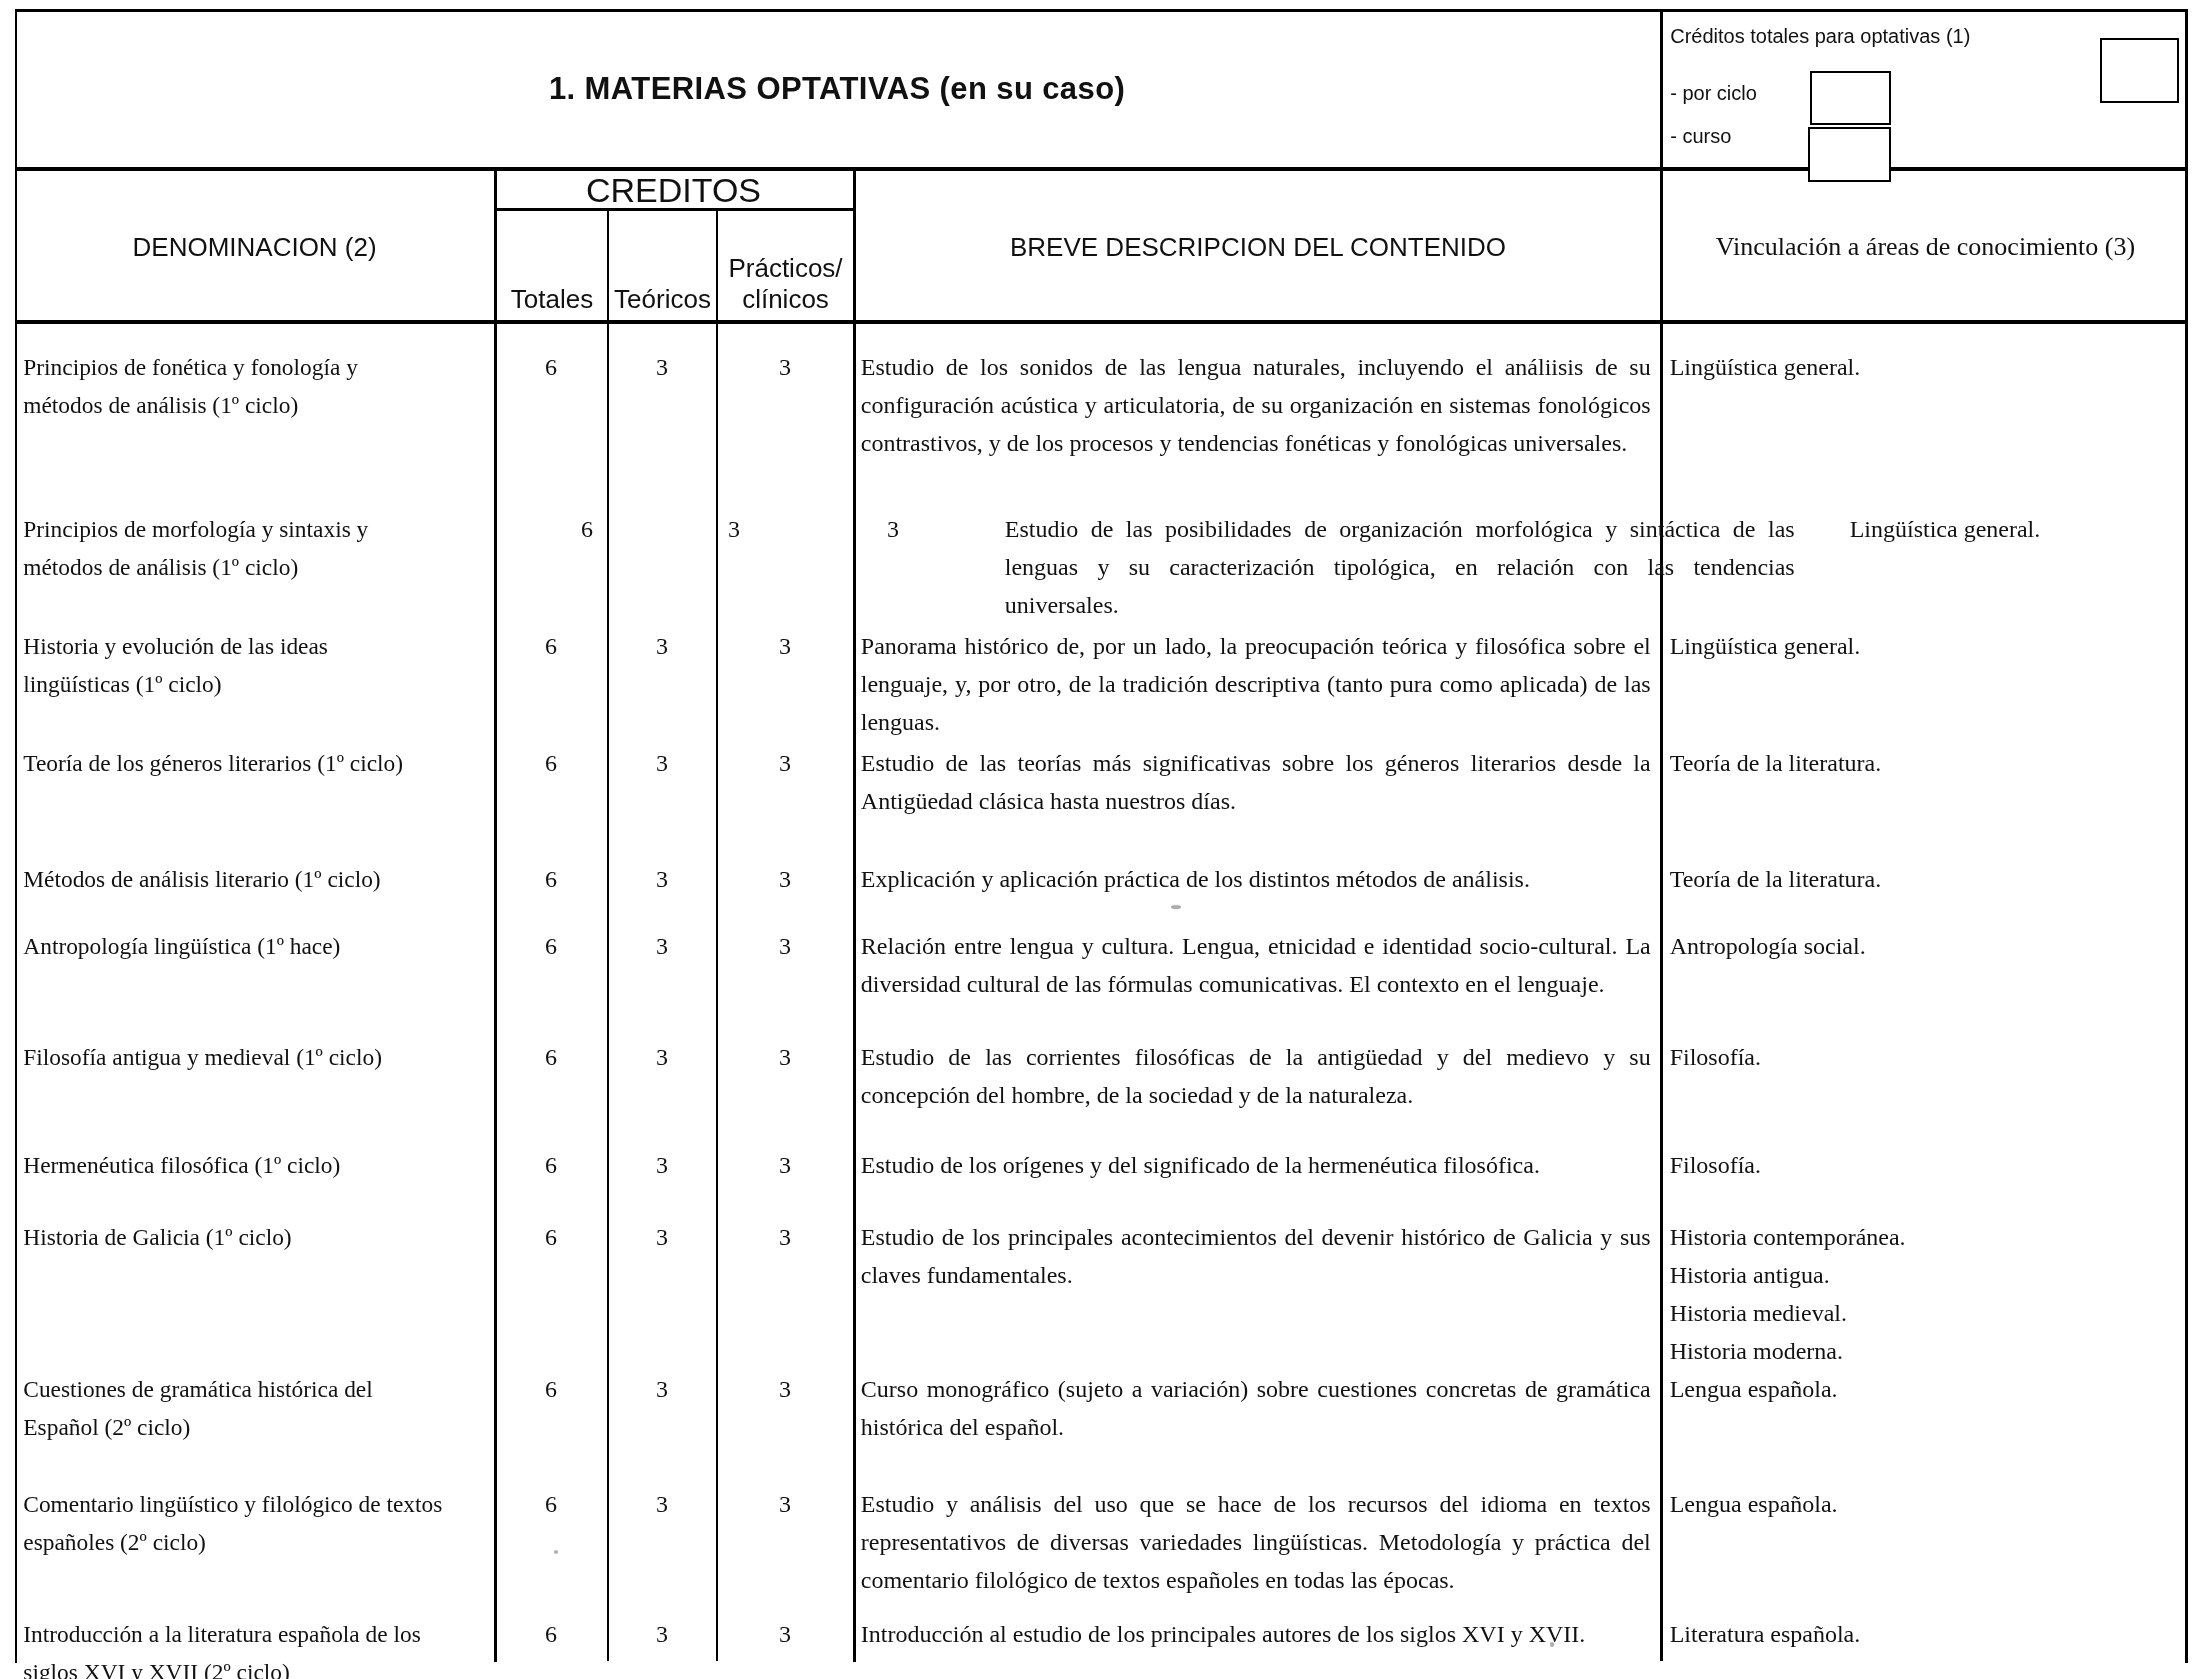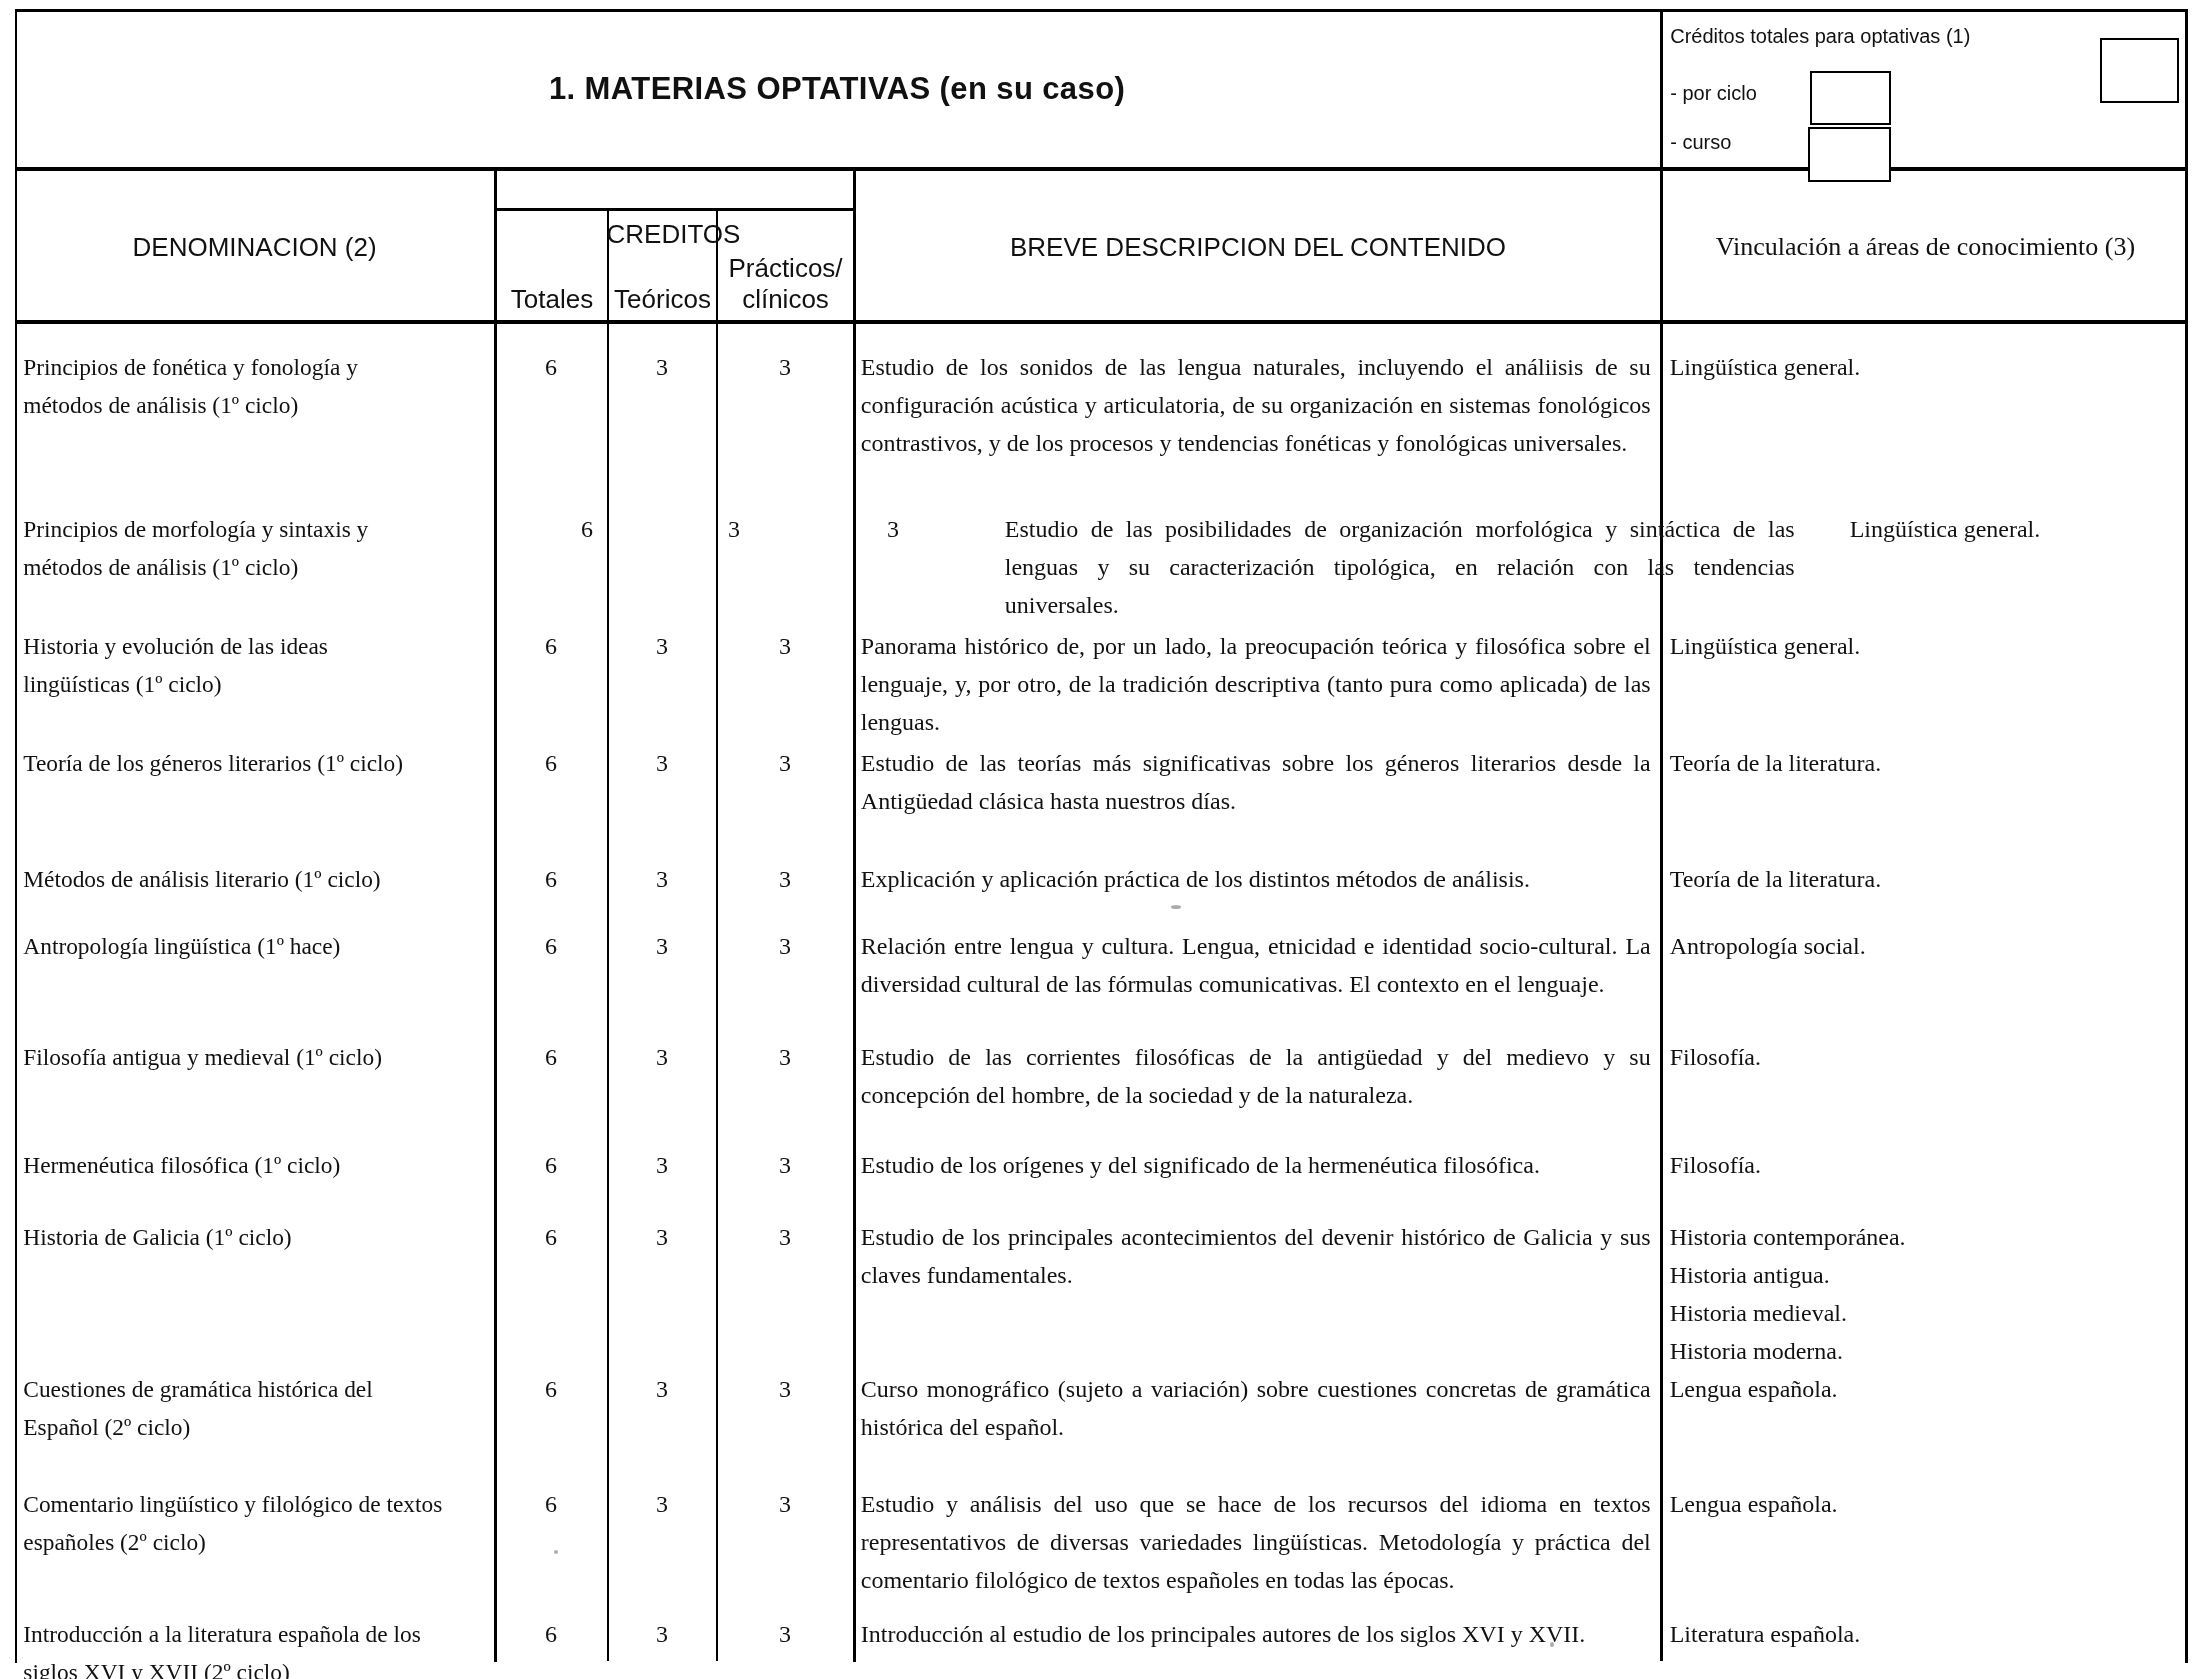--- a/index.html
+++ b/index.html
@@ -33,22 +33,22 @@
           display: flex; align-items: center; justify-content: center; }
   
   .colhead {
     position: absolute; top: 170px; height: 154px;
     font-family: "Liberation Sans", sans-serif; font-size: 26px;
     display: flex; align-items: center; justify-content: center; text-align: center;
   }
   .colhead.bottom { align-items: flex-end; padding-bottom: 8.8px; box-sizing: border-box; }
   .creditos-label {
     position: absolute; left: 494px; top: 170px; width: 359px; height: 40px;
-    font-family: "Liberation Sans", sans-serif; font-size: 26px;
-    display: flex; align-items: center; justify-content: center; margin-top: 44px;
+    font-family: "Liberation Sans", sans-serif; font-size: 34px;
+    display: flex; align-items: center; justify-content: center;
   }
   .prewrap { white-space: pre-line; }
   
   .rows-host {
     position: absolute; left: 17.5px; top: 323px; width: 2170px;
     padding-top: 25px; box-sizing: border-box;
   }
   .drow {
     display: grid;
     grid-template-columns: 477px 113px 109px 137px 806px 528px;
@@ -86,21 +86,21 @@
 
   <div class="credits-summary">
     <span class="lbl" style="top:16px;">Créditos totales para optativas (1)</span>
     <div class="fbox" style="left:440px; top:29px; width:75px; height:61px;">
       <span></span>
     </div>
     <span class="lbl" style="top:73px;">- por ciclo</span>
     <div class="fbox" style="left:150px; top:62px; width:77px; height:50px;">
       <span></span>
     </div>
-    <span class="lbl" style="top:122px;">- curso</span>
+    <span class="lbl" style="top:116px;">- curso</span>
     <div class="fbox" style="left:148px; top:118px; width:79px; height:51px;">
       <span></span>
     </div>
   </div>
 
   <div class="colhead" style="left:14.6px; width:480px;">
     <span>DENOMINACION (2)</span>
   </div>
   <div class="creditos-label">
     <span>CREDITOS</span>

